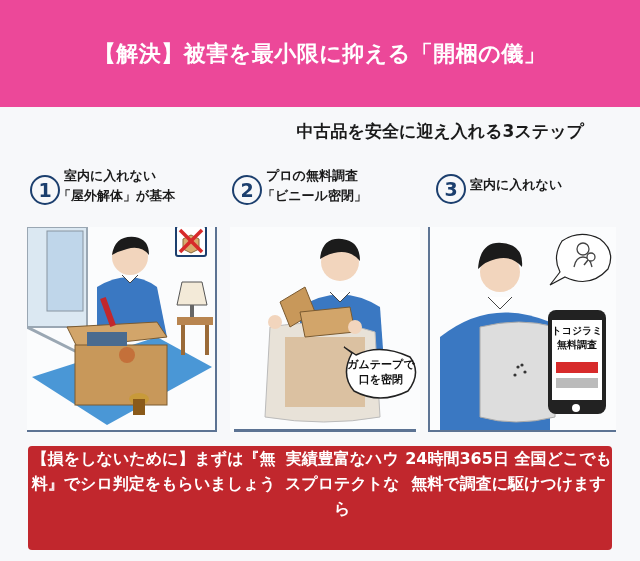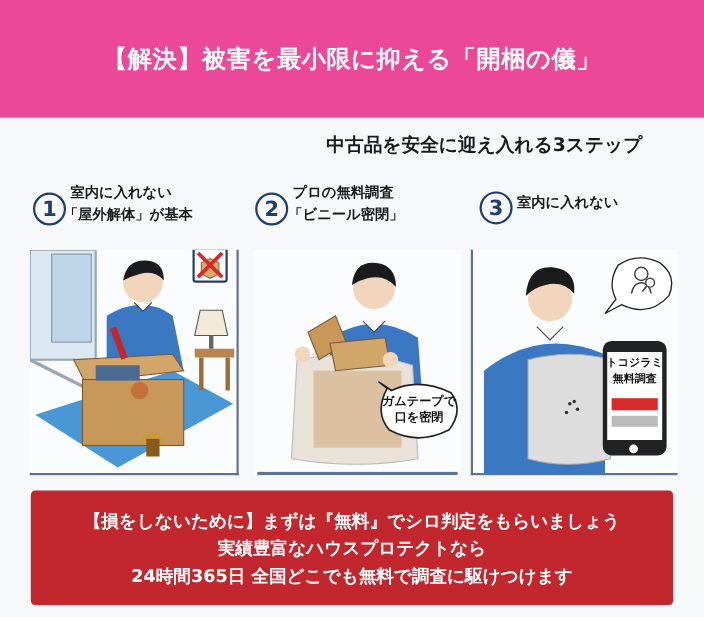--- a/index.html
+++ b/index.html
@@ -8,21 +8,21 @@
   .header h1 { color: #ffffff; font-size: 22px; font-weight: bold; letter-spacing: 0.5px; }
   .subtitle { position: absolute; top: 120px; left: 0; width: 584px; text-align: right; font-size: 17px; font-weight: bold; color: #1a1a1a; }
   .step-head { position: absolute; top: 166px; display: flex; align-items: center; }
   .step-num { width: 30px; height: 30px; border: 2.5px solid #1c3f6e; border-radius: 50%; color: #1c3f6e; font-weight: bold; font-size: 19px; display: flex; align-items: center; justify-content: center; margin-right: 4px; margin-top: 8px; }
   .step-text { font-size: 13px; font-weight: bold; color: #1a1a1a; line-height: 20px; }
   .panel { position: absolute; top: 227px; height: 205px; background: #fbfcfd; overflow: hidden; }
   .panel-1 { left: 27px; width: 190px; border-right: 2px solid #5c7393; border-bottom: 2px solid #5c7393; }
   .panel-2 { left: 230px; width: 190px; }
   .panel-2 .bottom-rule { position: absolute; left: 4px; right: 4px; bottom: 0; height: 3px; background: #5c7393; }
   .panel-3 { left: 428px; width: 188px; border-left: 2px solid #5c7393; border-bottom: 2px solid #5c7393; }
-  .banner { position: absolute; left: 28px; top: 446px; width: 584px; height: 104px; background: #c1272d; border-radius: 4px; color: #fff; text-align: center; display: flex; flex-direction: column; justify-content: center; }
+  .banner { position: absolute; left: 28px; top: 446px; width: 584px; height: 104px; background: #c1272d; border-radius: 4px; color: #fff; text-align: center; display: flex; flex-direction: row; justify-content: center; }
   .banner div { font-size: 16px; font-weight: bold; line-height: 25px; }
   .bubble-text { position: absolute; font-size: 11px; font-weight: bold; color: #111; text-align: center; line-height: 15px; }
   .phone-text { position: absolute; font-size: 10px; font-weight: bold; color: #111; text-align: center; line-height: 14px; }
 </style>
 </head>
 <body>
 
 <div class="header">
   <h1>【解決】被害を最小限に抑える「開梱の儀」</h1>
 </div>

